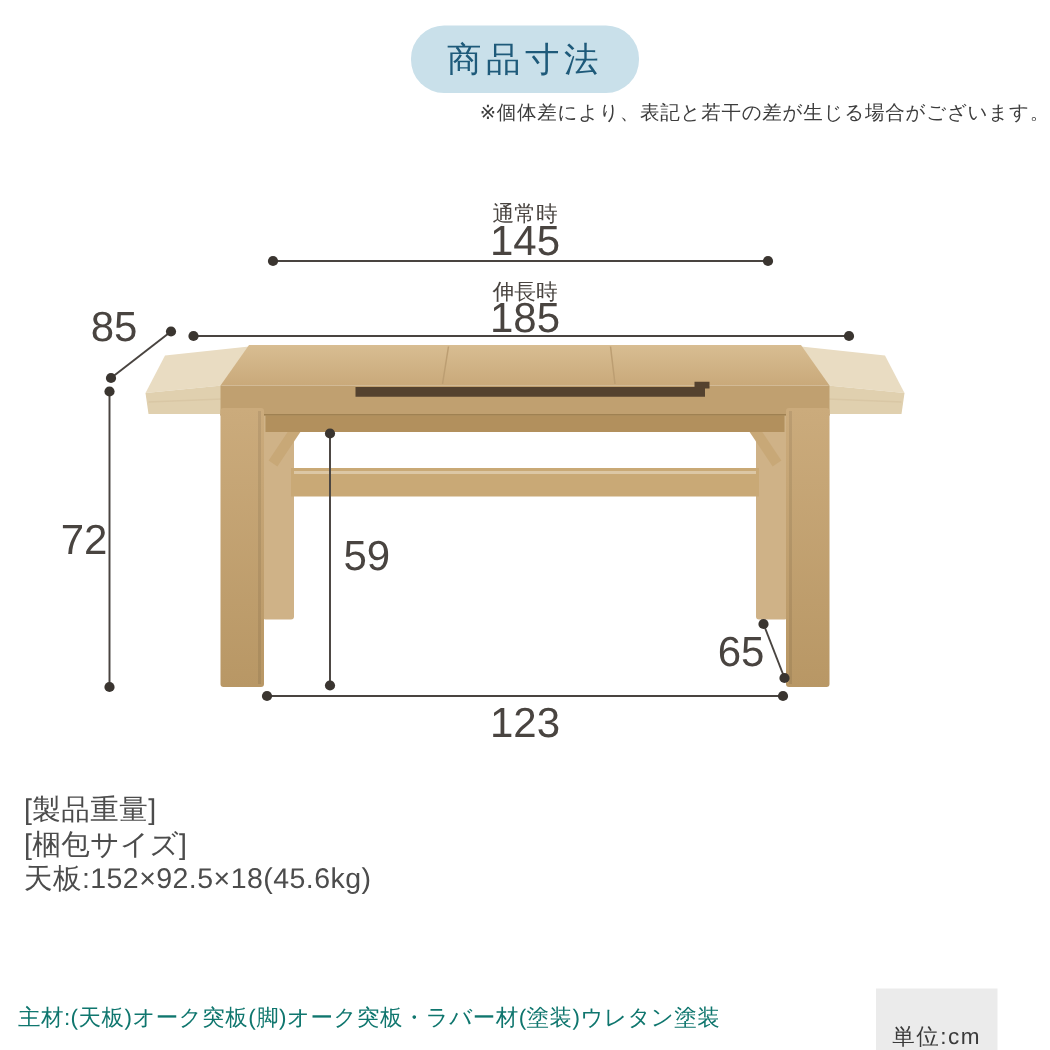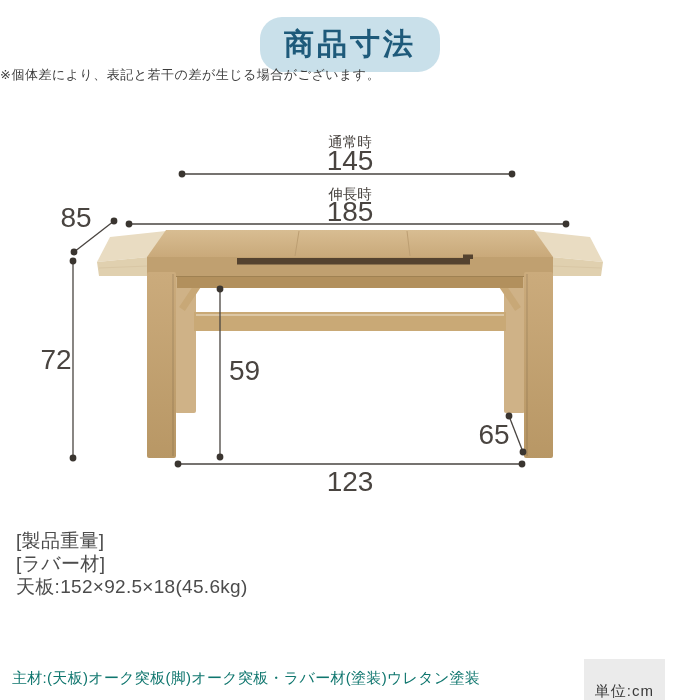--- a/index.html
+++ b/index.html
@@ -4,26 +4,26 @@
 <style>
   html,body{margin:0;padding:0;}
   body{
     width:700px;height:700px;position:relative;overflow:hidden;
     background:#ffffff;
     font-family:"Liberation Sans","DejaVu Sans",sans-serif;
   }
   .badge{
     position:absolute;top:17px;left:50%;transform:translateX(-50%);
     background:#c9e0ea;color:#1e5a7a;
-    font-size:30px;font-weight:bold;letter-spacing:3px;
+    font-size:23px;font-weight:normal;letter-spacing:3px;
     padding:7px 24px;border-radius:22px;white-space:nowrap;
   }
   .note{
     position:absolute;top:66px;left:0;width:100%;margin:0;
-    text-align:left;font-size:13px;color:#3c3c3c;letter-spacing:.5px;
+    text-align:right;font-size:13px;color:#3c3c3c;letter-spacing:.5px;
   }
   svg.diagram{position:absolute;top:115px;left:0;}
   .dim-line{stroke:#494440;stroke-width:1.3;fill:none;}
   .dim-dot{fill:#3a3530;}
   .dim-num{font-size:28px;fill:#494440;}
   .dim-label{font-size:14.5px;fill:#494440;}
   .seam{stroke:#bc9e72;stroke-width:1;}
   .wood-shade{stroke:rgba(0,0,0,.08);stroke-width:2;}
   .specs{
     position:absolute;left:16px;top:530px;
@@ -150,19 +150,19 @@
   <g>
     <line class="dim-line" x1="178" y1="464" x2="522" y2="464"></line>
     <circle class="dim-dot" cx="178" cy="464" r="3.4"></circle>
     <circle class="dim-dot" cx="522" cy="464" r="3.4"></circle>
     <text class="dim-num" x="350" y="491" text-anchor="middle">123</text>
   </g>
 </svg>
 
 <div class="specs">
   <div>[製品重量]</div>
-  <div>[ラバー材]</div>
+  <div>[梱包サイズ]</div>
   <div>天板:152×92.5×18(45.6kg)</div>
 </div>
 
 <div class="materials">主材:(天板)オーク突板(脚)オーク突板・ラバー材(塗装)ウレタン塗装</div>
 
 <div class="unit-box">単位:cm</div>
 
 </body></html>

